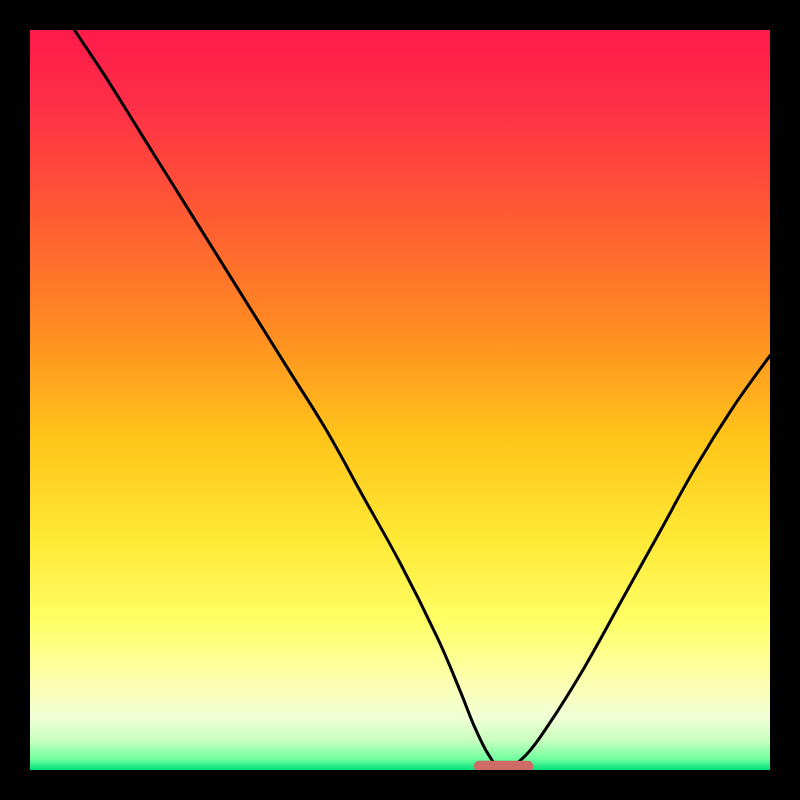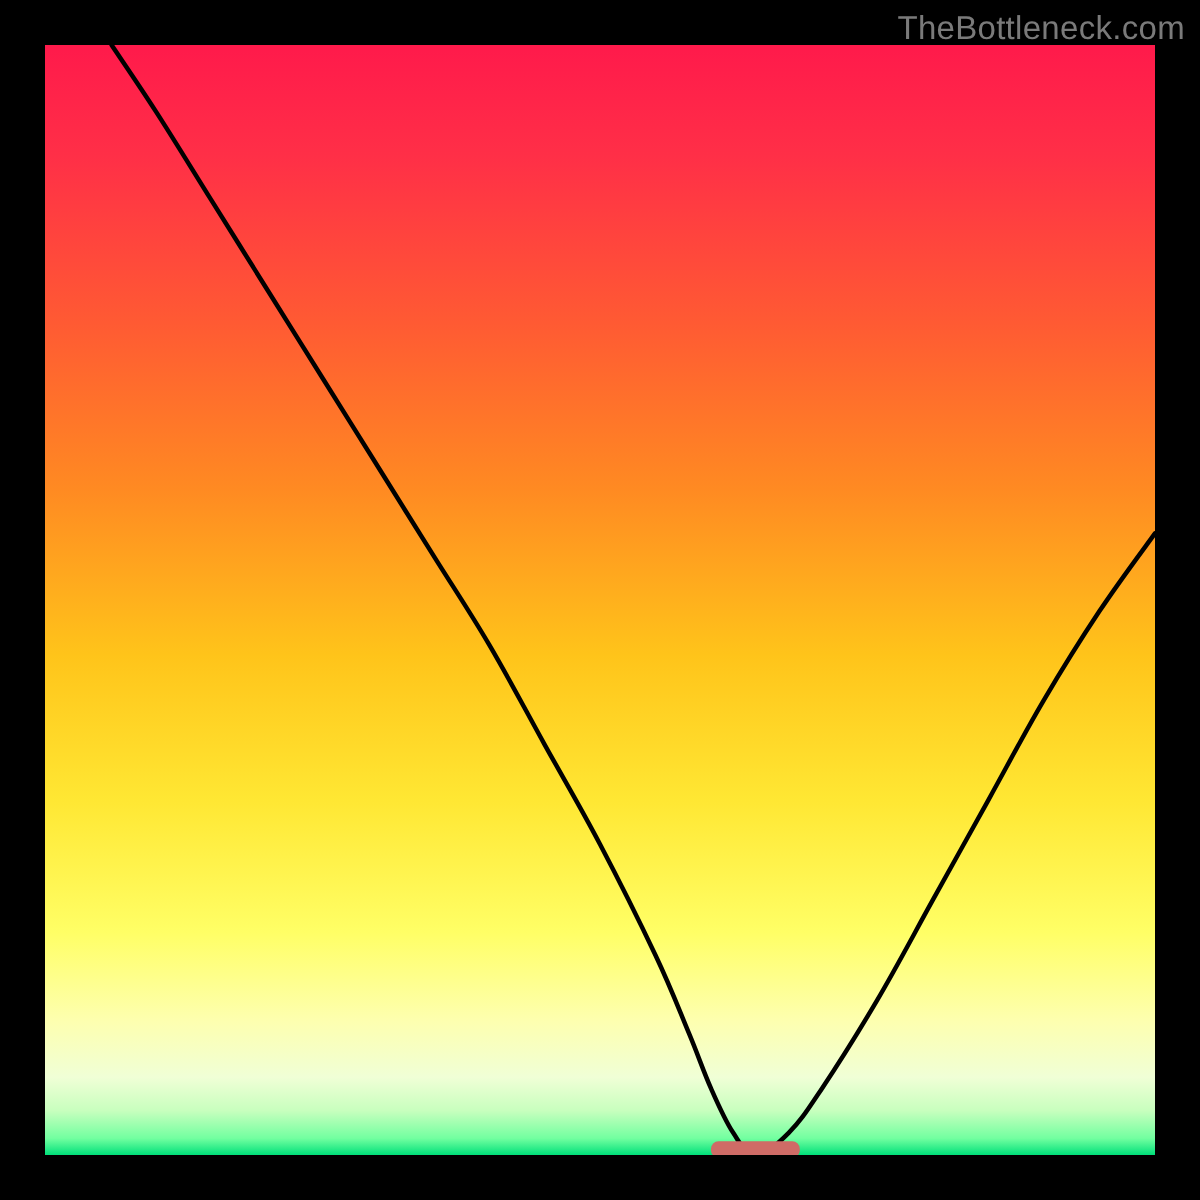--- a/index.html
+++ b/index.html
@@ -54,14 +54,13 @@
           <stop offset="96.00%" stop-color="#c8ffbe"></stop>
           <stop offset="98.50%" stop-color="#72ffa0"></stop>
           <stop offset="100.00%" stop-color="#00e07a"></stop>
         </linearGradient>
     </defs>
     <rect x="0" y="0" width="740" height="740" fill="url(#bg-grad)"></rect>
     <path id="curve-path" d="M 44.4 0 C 49.7 8.0, 62.0 25.8, 74.0 44.4 C 86.0 63.0, 97.7 82.3, 111.0 103.6 C 124.3 124.9, 134.7 141.5, 148.0 162.8 C 161.3 184.1, 171.7 200.7, 185.0 222.0 C 198.3 243.3, 208.7 259.9, 222.0 281.2 C 235.3 302.5, 245.7 319.1, 259.0 340.4 C 272.3 361.7, 282.7 377.0, 296.0 399.6 C 309.3 422.2, 319.7 442.2, 333.0 466.2 C 346.3 490.2, 356.7 507.5, 370.0 532.8 C 383.3 558.1, 396.3 584.2, 407.0 606.8 C 417.7 629.4, 422.5 642.6, 429.2 658.6 C 435.9 674.6, 438.7 683.6, 444.0 695.6 C 449.3 707.6, 453.5 717.2, 458.8 725.2 C 464.1 733.2, 466.9 740.0, 473.6 740.0 C 480.3 740.0, 487.8 733.2, 495.8 725.2 C 503.8 717.2, 507.3 711.6, 518.0 695.6 C 528.7 679.6, 541.7 659.0, 555.0 636.4 C 568.3 613.8, 578.7 593.8, 592.0 569.8 C 605.3 545.8, 615.7 527.2, 629.0 503.2 C 642.3 479.2, 652.7 459.2, 666.0 436.6 C 679.3 414.0, 689.7 397.4, 703.0 377.4 C 716.3 357.4, 733.3 334.9, 740.0 325.6" stroke="#000000" stroke-width="3" fill="none" stroke-linecap="round"></path>
     <rect id="bottom-marker" x="444.0" y="730.8" width="59.2" height="11" rx="5" ry="5" fill="#cf6b66"></rect>
   </svg>
 
-  <div class="watermark">TheBottleneck.com</div>
 </div>
 
 </body></html>

